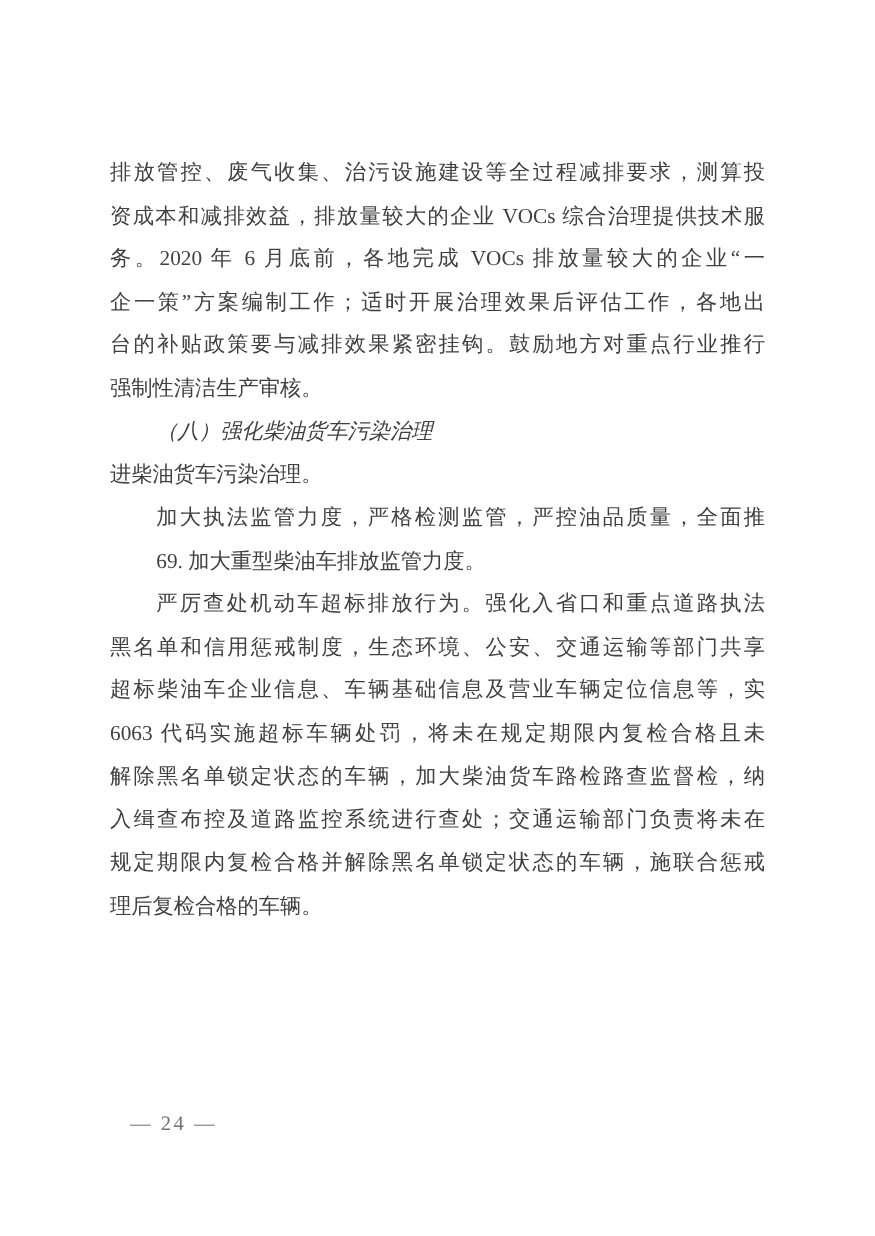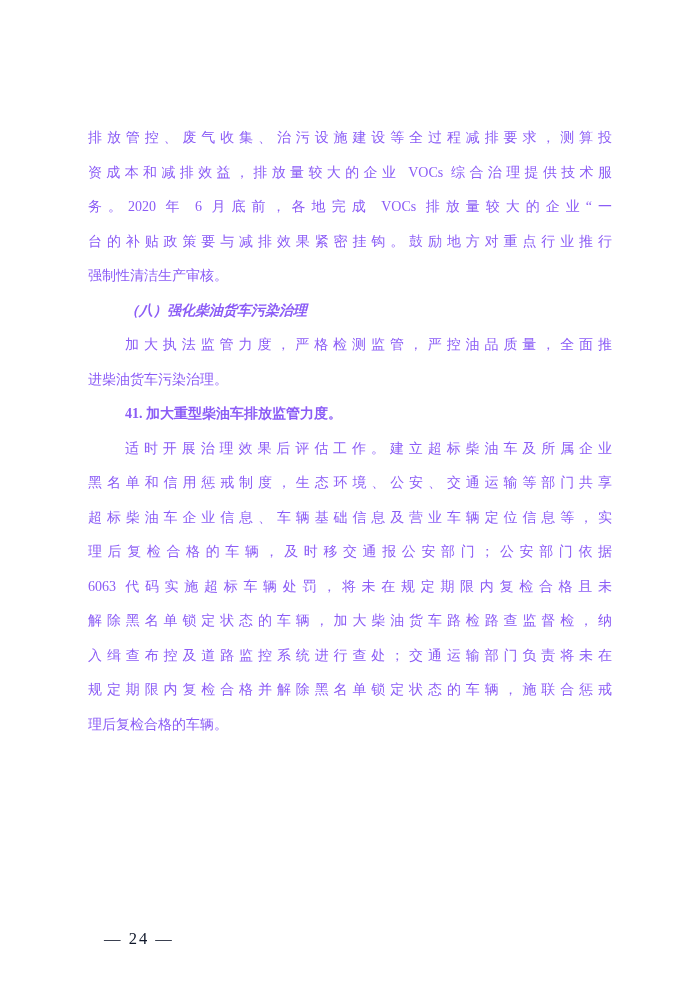--- a/index.html
+++ b/index.html
@@ -22,68 +22,67 @@
   }
   .content {
     position: absolute;
     left: 88px;
     top: 121px;
     width: 524px;
   }
   .line {
     height: 34.5px;
     line-height: 34.5px;
-    font-size: 14px;
+    font-size: 17px;
     overflow: hidden;
     text-align: justify;
     text-align-last: justify;
-    color: #8b5cf6;
+    color: #404040;
   }
   .line.short {
     text-align: center;
     text-align-last: left;
   }
   .indent {
     padding-left: 37px;
   }
   .kai {
     font-style: italic;
   }
   .bold {
-    font-weight: bold;
+    font-weight: normal;
   }
   .footer {
     position: absolute;
     left: 104px;
     top: 889px;
     font-size: 16.5px;
     line-height: 20px;
     letter-spacing: 2px;
-    color: #0f172a;
-    margin-top: 40px;
+    color: #737373;
   }
 </style>
 </head>
 <body>
 
 <div class="page">
   <div class="content">
     <div class="line">排放管控、废气收集、治污设施建设等全过程减排要求，测算投</div>
     <div class="line">资成本和减排效益，排放量较大的企业 VOCs 综合治理提供技术服</div>
     <div class="line">务。2020 年 6 月底前，各地完成 VOCs 排放量较大的企业“一</div>
+    <div class="line">企一策”方案编制工作；适时开展治理效果后评估工作，各地出</div>
     <div class="line">台的补贴政策要与减排效果紧密挂钩。鼓励地方对重点行业推行</div>
     <div class="line short">强制性清洁生产审核。</div>
     <div class="line short kai bold indent">（八）强化柴油货车污染治理</div>
+    <div class="line short">进柴油货车污染治理。</div>
     <div class="line indent">加大执法监管力度，严格检测监管，严控油品质量，全面推</div>
-    <div class="line short">进柴油货车污染治理。</div>
-    <div class="line short bold indent">41. 加大重型柴油车排放监管力度。</div>
-    <div class="line indent">适时开展治理效果后评估工作。建立超标柴油车及所属企业</div>
+    <div class="line short bold indent">69. 加大重型柴油车排放监管力度。</div>
+    <div class="line indent">严厉查处机动车超标排放行为。强化入省口和重点道路执法</div>
     <div class="line">黑名单和信用惩戒制度，生态环境、公安、交通运输等部门共享</div>
     <div class="line">超标柴油车企业信息、车辆基础信息及营业车辆定位信息等，实</div>
-    <div class="line">理后复检合格的车辆，及时移交通报公安部门；公安部门依据</div>
     <div class="line">6063 代码实施超标车辆处罚，将未在规定期限内复检合格且未</div>
     <div class="line">解除黑名单锁定状态的车辆，加大柴油货车路检路查监督检，纳</div>
     <div class="line">入缉查布控及道路监控系统进行查处；交通运输部门负责将未在</div>
     <div class="line">规定期限内复检合格并解除黑名单锁定状态的车辆，施联合惩戒</div>
     <div class="line short">理后复检合格的车辆。</div>
   </div>
   <div class="footer">— 24 —</div>
 </div>
 
 </body></html>

